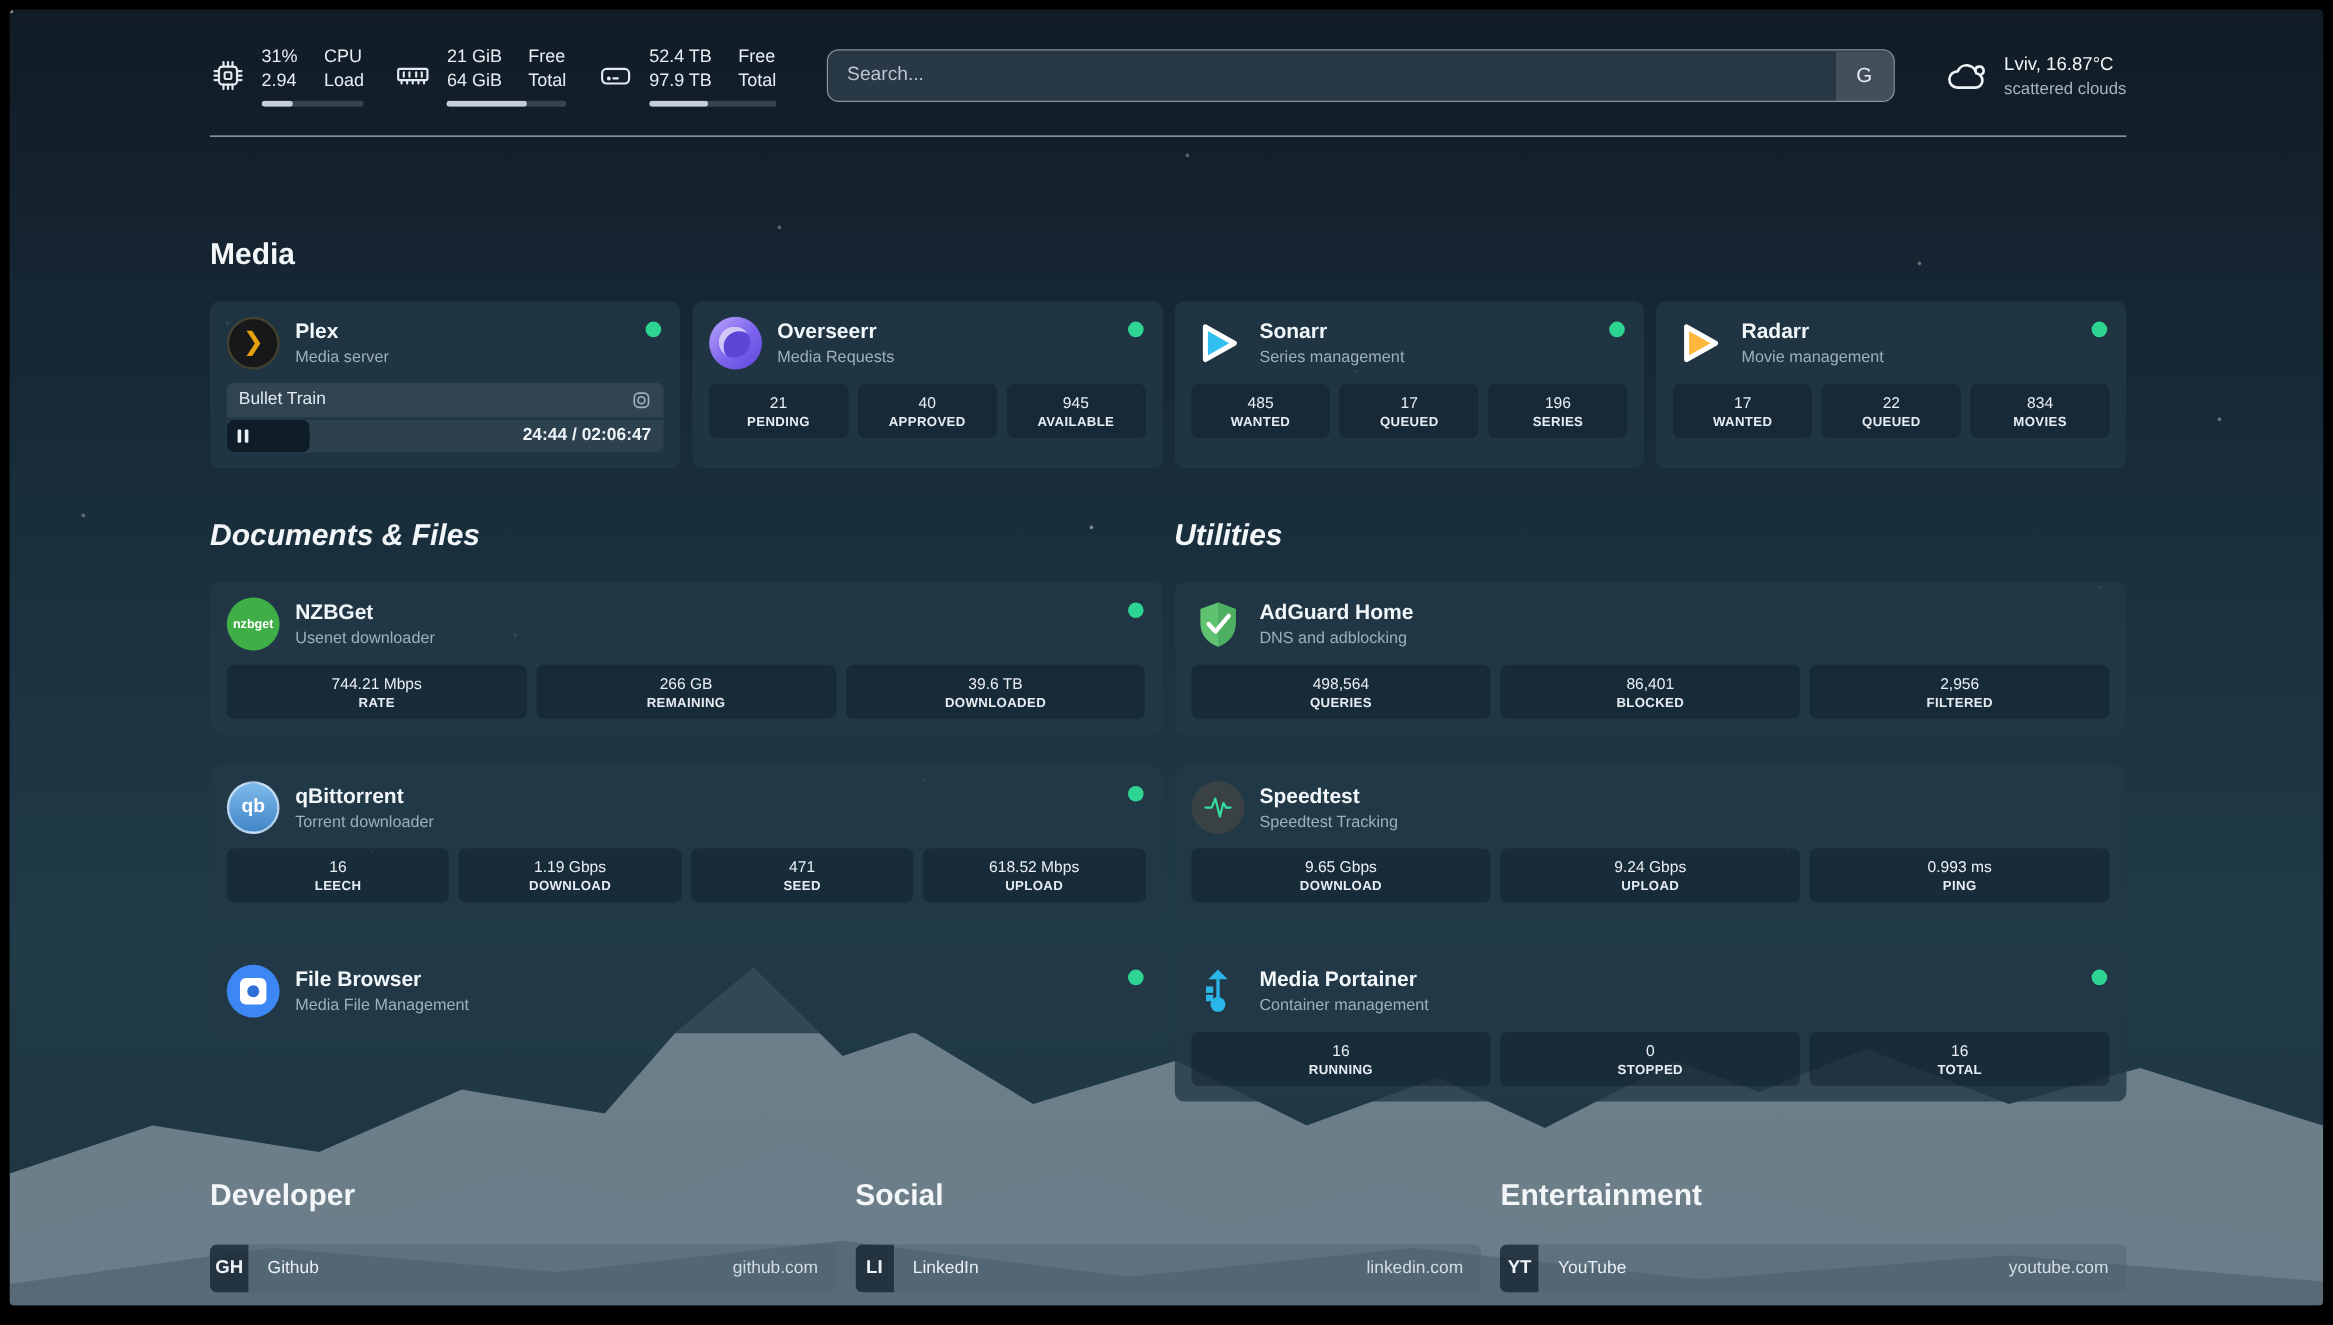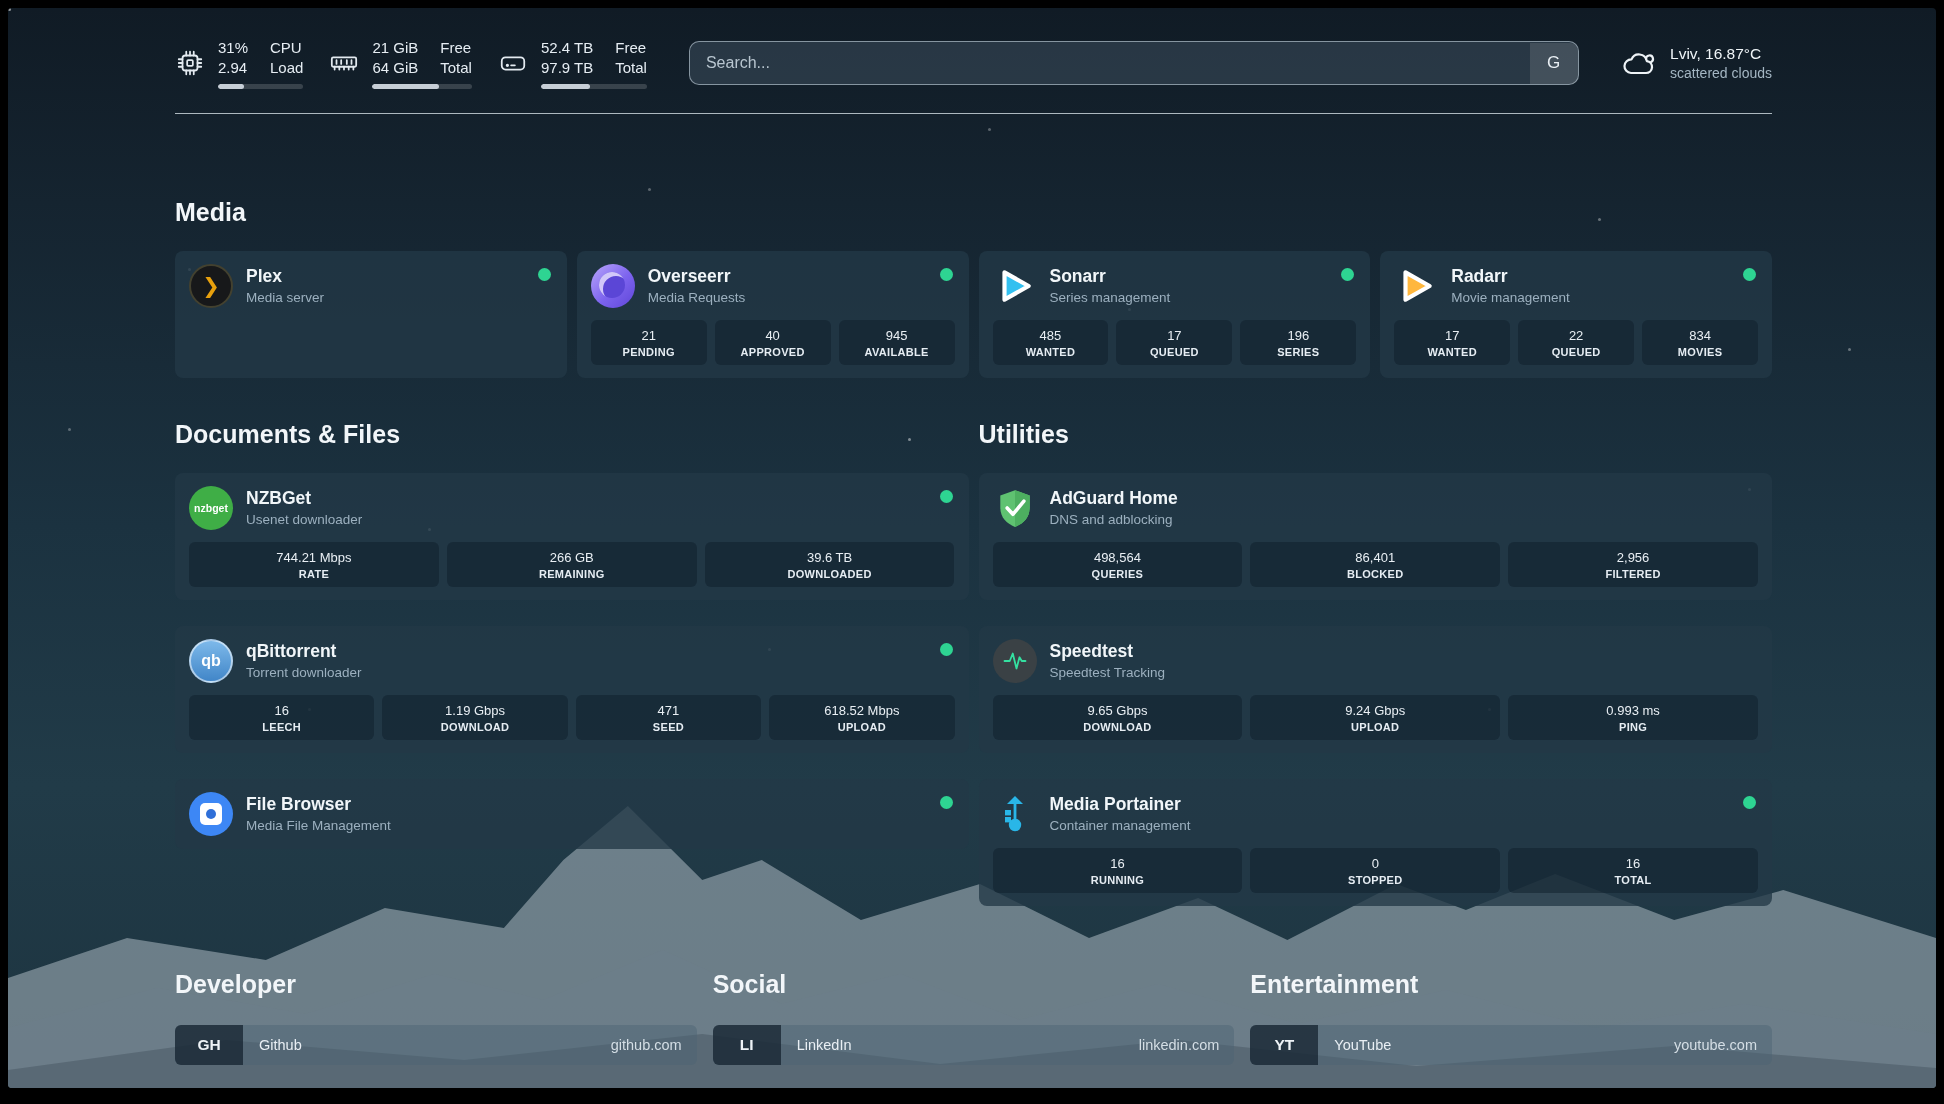--- a/index.html
+++ b/index.html
@@ -69,29 +69,29 @@
   .np-row2 { position:relative; margin-top:2px; height:27px; background:rgba(255,255,255,.06);
     border-radius:0 0 6px 6px; overflow:hidden; }
   .np-fill { height:100%; background:rgba(10,23,35,.85); border-radius:6px;
     display:flex; align-items:center; padding-left:9px; }
   .pause { display:flex; gap:3px; }
   .pause b { width:3px; height:11px; background:#e9eff4; border-radius:1px; }
   .np-time { position:absolute; right:10px; top:50%; transform:translateY(-50%);
     font-size:14.5px; font-weight:700; color:#eef3f7; }
   
   .two-col { display:grid; grid-template-columns:1fr 1fr; gap:10px; margin-top:42px; }
-  .col-title { margin-bottom:24px; }
+  .col-title { margin-bottom:24px;font-style:italic; }
   .cardstack { display:flex; flex-direction:column; gap:26px; }
   
   .bm-grid { display:grid; grid-template-columns:repeat(3,1fr); gap:16px; margin-top:64px; }
   .bm-title { margin-bottom:26px; }
   .bm-list { display:flex; flex-direction:column; gap:9px; }
   .bm-row { display:flex; align-items:stretch; height:40px; border-radius:6px; overflow:hidden;
     background:rgba(76,100,116,.45); cursor:pointer; }
-  .bm-abbr { width:68px; background:rgba(18,32,44,.72); display:flex; align-items:center;
+  .bm-abbr { width:32px; background:rgba(18,32,44,.72); display:flex; align-items:center;
     justify-content:center; font-size:15.5px; font-weight:700; color:#eef3f7; flex:0 0 auto; }
   .bm-name { flex:1; display:flex; align-items:center; padding-left:16px; font-size:14.5px; color:#e9eff4; }
   .bm-url { display:flex; align-items:center; padding-right:15px; font-size:14.5px; color:#d4dee5; }
   
   .logo.plex { background:#17181a; border:2px solid #43412f; }
   .logo.plex span { color:#e8a00d; font-size:21px; font-weight:700; }
   .logo.overseerr { background:linear-gradient(135deg,#b9a6fb 0%,#7c63ee 55%,#6046d8 100%); }
   .logo.overseerr::after { content:""; position:absolute; width:26px; height:26px; border-radius:50%;
     background:#5b46d6; top:8px; left:8px; box-shadow:inset 4px 4px 0 rgba(230,222,255,.85); }
   .logo.nzbget { background:#3fae46; }
@@ -220,20 +220,38 @@
         <span class="dot"></span>
         <div class="chead">
           <span class="logo plex">
               <span>❯</span>
             </span>
           <div>
             <div class="ctitle">Plex</div>
             <div class="csub">Media server</div>
           </div>
         </div>
+        <div class="np">
+          <div class="np-row1">
+            <span class="np-title">Bullet Train</span>
+            <svg width="17" height="17" viewBox="0 0 20 20" fill="none" stroke="#9fb2c0" stroke-width="1.6">
+              <rect x="3" y="3" width="14" height="14" rx="4.5"></rect>
+                <circle cx="10" cy="10" r="3.4"></circle>
+            </svg>
+          </div>
+          <div class="np-row2">
+            <div class="np-fill" style="width: 19%;">
+              <span class="pause">
+                  <b></b>
+                  <b></b>
+                </span>
+            </div>
+            <span class="np-time">24:44 / 02:06:47</span>
+          </div>
+        </div>
       </div>
 
       <div class="card">
         <span class="dot"></span>
         <div class="chead">
           <span class="logo overseerr"></span>
           <div>
             <div class="ctitle">Overseerr</div>
             <div class="csub">Media Requests</div>
           </div>

